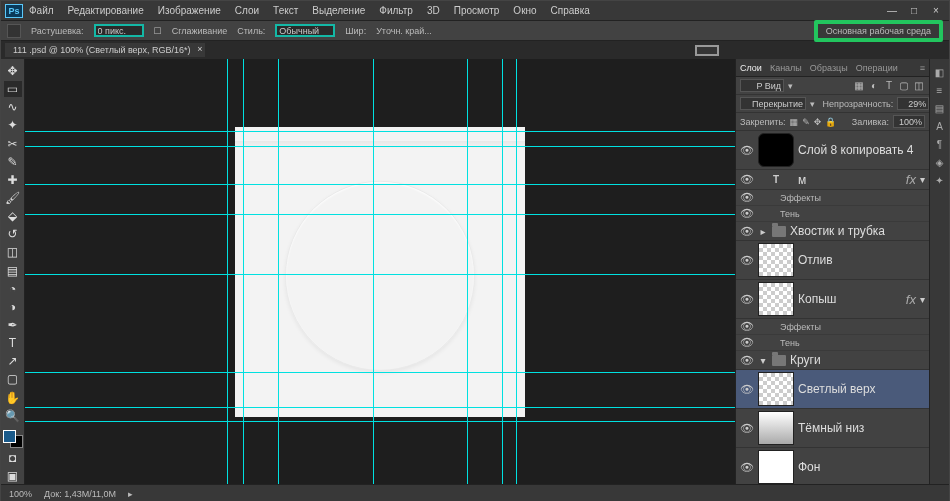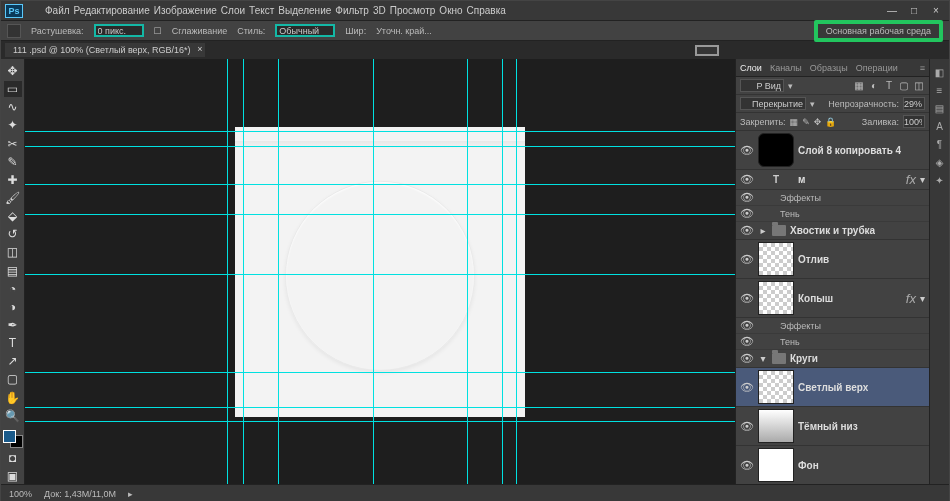--- a/index.html
+++ b/index.html
@@ -2,21 +2,21 @@
 <html><head>
 <meta charset="utf-8">
 <style>
 * { margin: 0; padding: 0; box-sizing: border-box; font-family: "Segoe UI", Tahoma, sans-serif; }
 body { background: #000; width: 950px; height: 501px; overflow: hidden; color: #ccc; font-size: 10px; }
 .app { position: relative; width: 950px; height: 501px; background: #1a1a1a; border: 1px solid #444; }
 
 
 .titlebar { height: 20px; background: #383838; display: flex; align-items: center; padding: 0 4px; border-bottom: 1px solid #222; }
 .ps-logo { width: 18px; height: 14px; background: #0a3a5a; border: 1px solid #5ac8fa; color: #5ac8fa; font-size: 9px; font-weight: bold; display: flex; align-items: center; justify-content: center; margin-right: 6px; }
-.menu { display: flex; gap: 4px; margin-left: 16px; }
+.menu { display: flex; gap: 14px; }
 .menu span { color: #ccc; font-size: 10px; cursor: pointer; }
 .window-controls { margin-left: auto; display: flex; gap: 4px; }
 .window-controls div { width: 18px; height: 12px; display: flex; align-items: center; justify-content: center; cursor: pointer; color: #ccc; }
 
 
 .options-bar { height: 20px; background: #424242; display: flex; align-items: center; padding: 0 6px; gap: 10px; font-size: 9px; color: #bbb; border-bottom: 1px solid #222; }
 .options-bar .logo-icon { width: 14px; height: 14px; background: #333; border: 1px solid #555; }
 .options-bar input { background: #2a2a2a; border: 2px solid #14b8a6; color: #ccc; width: 50px; height: 13px; font-size: 9px; padding: 0 2px; }
 .workspace-badge { margin-left: auto; background: #383838; padding: 2px 8px; border: 4px solid #22c55e; border-radius: 2px; font-size: 9px; }
 
@@ -50,38 +50,38 @@
 .right-dock-strip { width: 20px; background: #383838; display: flex; flex-direction: column; align-items: center; gap: 4px; padding-top: 6px; border-left: 1px solid #222; }
 .right-dock-strip div { width: 14px; height: 14px; color: #aaa; display:flex;align-items:center;justify-content:center;cursor:pointer; }
 
 .panel-tabs { height: 18px; background: #383838; display: flex; align-items: center; padding: 0 4px; gap: 8px; font-size: 9px; border-bottom: 1px solid #222; }
 .panel-tabs span { color: #999; cursor: pointer; }
 .panel-tabs .active { color: #eee; }
 .panel-tabs .menu-icon { margin-left: auto; cursor: pointer; }
 
 .panel-row { height: 18px; display: flex; align-items: center; padding: 0 4px; gap: 4px; font-size: 9px; color: #bbb; background: #424242; border-bottom: 1px solid #333; }
 .panel-row select, .panel-row input { background: #333; border: 1px solid #555; color: #ccc; font-size: 9px; height: 13px; }
-.panel-row input { width: 22px; text-align: right; padding-right: 2px; }
+.panel-row input { width: 32px; text-align: right; padding-right: 2px; }
 .mini-icons { margin-left: auto; display: flex; gap: 3px; }
 .mini-icons span { width: 12px; height: 12px; display: inline-flex; align-items: center; justify-content: center; font-size: 10px; color: #bbb; cursor: pointer; }
 
 .layers-body { flex: 1; overflow-y: auto; background: #424242; }
 .layers-body::-webkit-scrollbar { width: 10px; }
 .layers-body::-webkit-scrollbar-track { background: #333; }
 .layers-body::-webkit-scrollbar-thumb { background: #555; }
 
 .layer { display: flex; align-items: center; min-height: 38px; border-bottom: 1px solid #333; padding: 2px 4px; gap: 4px; }
 .layer.small { min-height: 18px; }
 .layer.selected { background: #4a5a7a; }
 .eye { width: 14px; font-size: 11px; text-align: center; color: #ccc; cursor: pointer; }
 .thumb { width: 36px; height: 34px; background: #fff; border: 1px solid #222; flex-shrink: 0; position: relative; }
 .thumb.black { background: #000; border-radius: 6px; }
 .thumb.checker { background: repeating-conic-gradient(#ccc 0 25%, #fff 0 50%) 0 0/8px 8px; }
 .thumb.grad { background: linear-gradient(#fff,#aaa); }
-.layer-name { font-size: 10px; color: #ddd; white-space: nowrap; overflow: hidden; text-overflow: ellipsis; font-weight: bold; }
+.layer-name { font-size: 12px; color: #ddd; white-space: nowrap; overflow: hidden; text-overflow: ellipsis; }
 .layer .fx { margin-left: auto; font-size: 13px; font-style: italic; color: #aaa; }
 .layer .collapse { width: 10px; text-align: center; cursor: pointer; }
 .group-row { min-height: 18px; }
 .folder-icon { width: 14px; height: 11px; background: #777; border-radius: 1px; position: relative; }
 .folder-icon::before { content:''; position:absolute; top:-3px; left:0; width:6px; height:3px; background:#777; border-radius:1px 1px 0 0; }
 
 .effect-row { height: 16px; display: flex; align-items: center; padding-left: 44px; gap: 6px; font-size: 9px; color: #bbb; border-bottom: 1px solid #3a3a3a; }
 .effect-row .eye { width: 14px; position:absolute; left:4px; }
 .effect-row { position: relative; }
 

